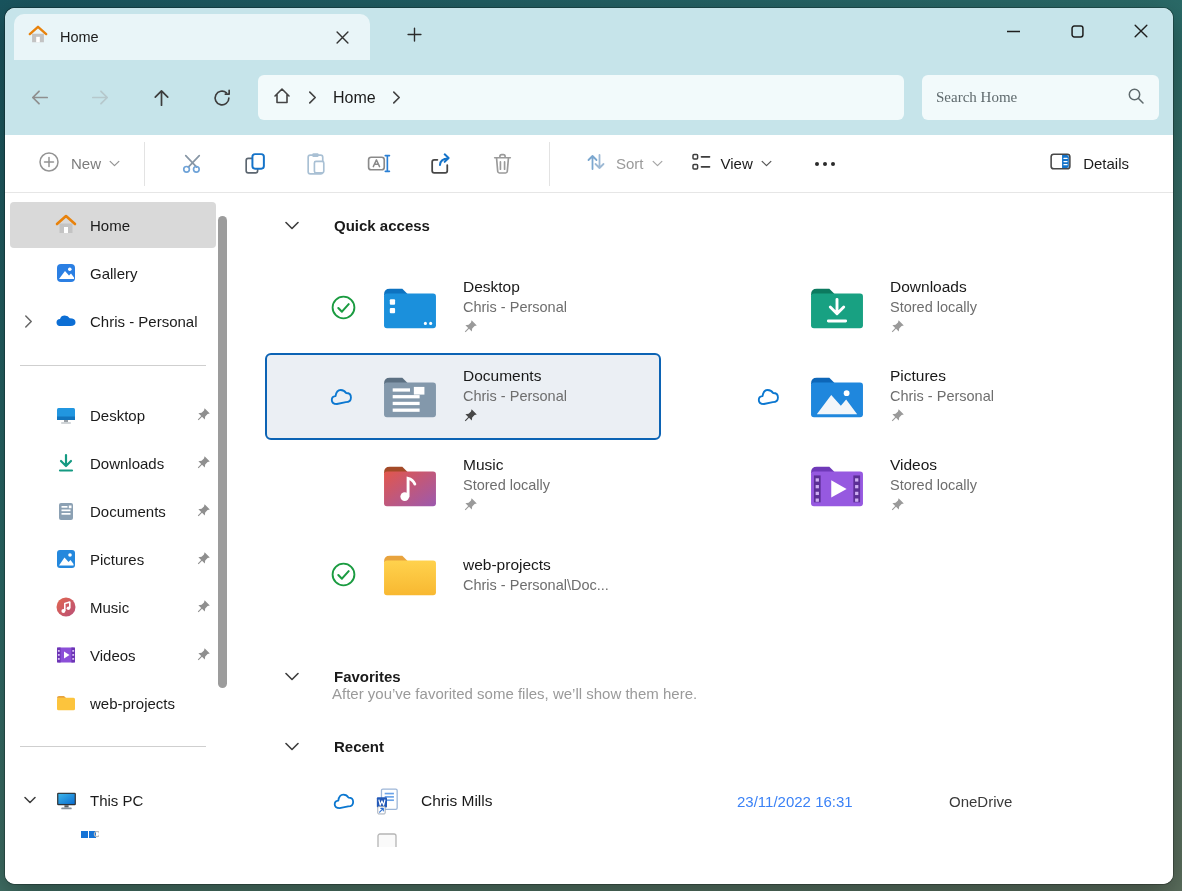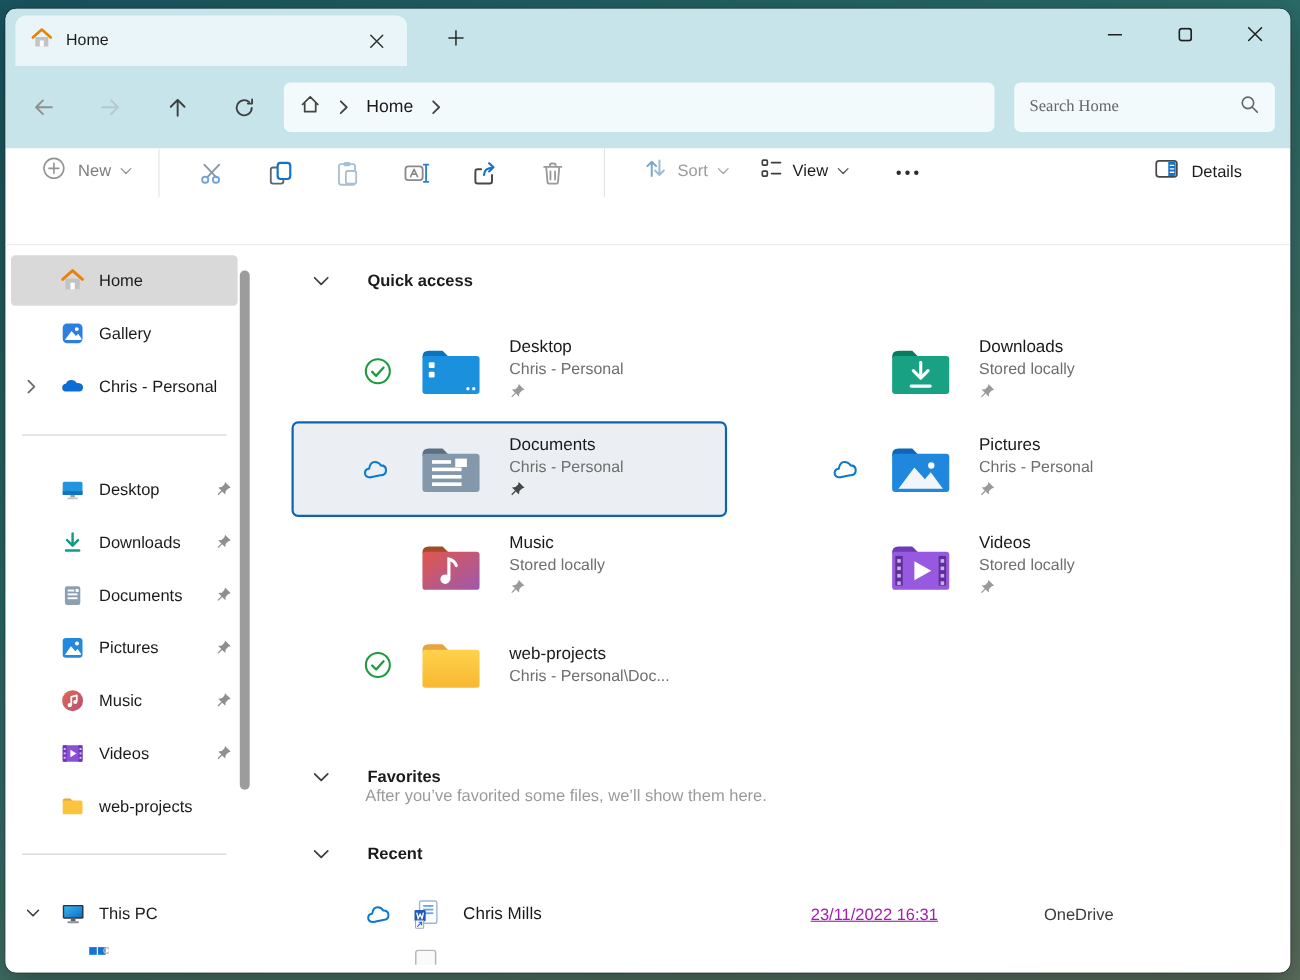--- a/index.html
+++ b/index.html
@@ -40,21 +40,21 @@
   .search-pill {
     width:237px; height:45px; background:#f2fafb; border-radius:6px; margin-left:18px;
     display:flex; align-items:center; padding:0 14px; flex:none;
   }
   .search-pill input {
     border:none; outline:none; background:transparent; flex:1;
     font-family:Liberation Serif, serif; font-size:15px; color:#3c4548;
   }
   .search-pill input::placeholder { color:#5f6a6d; opacity:1; }
   
-  .toolbar { height:88px; background:#fff; border-bottom:1px solid #e6e6e6; display:flex; align-items:flex-start; flex:none; }
+  .toolbar { height:58px; background:#fff; border-bottom:1px solid #e6e6e6; display:flex; align-items:center; flex:none; }
   .new-btn { display:flex; align-items:center; margin-left:24px; padding:6px 8px; border-radius:5px; }
   .new-label { font-size:15px; color:#7c7c7c; margin:0 8px 0 10px; }
   .tb-divider { width:1px; height:44px; background:#e3e3e3; margin:0 16px; flex:none; }
   .tb-icon { width:46px; height:44px; display:flex; align-items:center; justify-content:center; border-radius:5px; margin:0 8px; flex:none; }
   .drop-btn { display:flex; align-items:center; padding:6px 8px; border-radius:5px; margin-left:10px; }
   .drop-label { font-size:15px; margin:0 8px; }
   .drop-label.dim { color:#9a9a9a; }
   .details-btn { margin-left:auto; margin-right:34px; display:flex; align-items:center; padding:6px 10px; border-radius:5px; }
   .details-label { font-size:15px; margin-left:10px; color:#1b1b1b; }
   .dots { display:flex; gap:4px; }
@@ -83,21 +83,21 @@
   .t-icon { margin-left:22px; width:62px; display:flex; justify-content:center; flex:none; }
   .t-text { margin-left:22px; }
   .t-name { font-size:15.5px; color:#191919; }
   .t-sub { font-size:14.5px; color:#6e6e6e; margin-top:3px; }
   .t-pin { margin-top:4px; }
   .empty-msg { position:absolute; left:95px; top:492px; font-size:15px; color:#9a9a9a; }
   .recent-row { position:absolute; left:0; top:580px; width:100%; height:56px; display:flex; align-items:center; }
   .r-cloud { margin-left:95px; display:flex; flex:none; }
   .r-doc { margin-left:16px; display:flex; flex:none; }
   .r-name { margin-left:22px; font-size:15.5px; color:#191919; }
-  .r-date { position:absolute; left:500px; font-size:15px; color:#a21caf;text-decoration:underline; }
+  .r-date { position:absolute; left:500px; font-size:15px; color:#3b82f6; }
   .r-loc { position:absolute; left:712px; font-size:15px; color:#3a3a3a; }
   .partial-doc { position:absolute; left:140px; top:640px; }
   
   .statusbar { height:33px; background:#fff; display:flex; align-items:center; padding-left:28px; flex:none; }
   .sb-text { font-size:15px; color:#24426b; }
   .sb-div { width:1px; height:16px; background:#c9c9c9; margin:0 17px; }
 </style>
 </head>
 <body>
 

